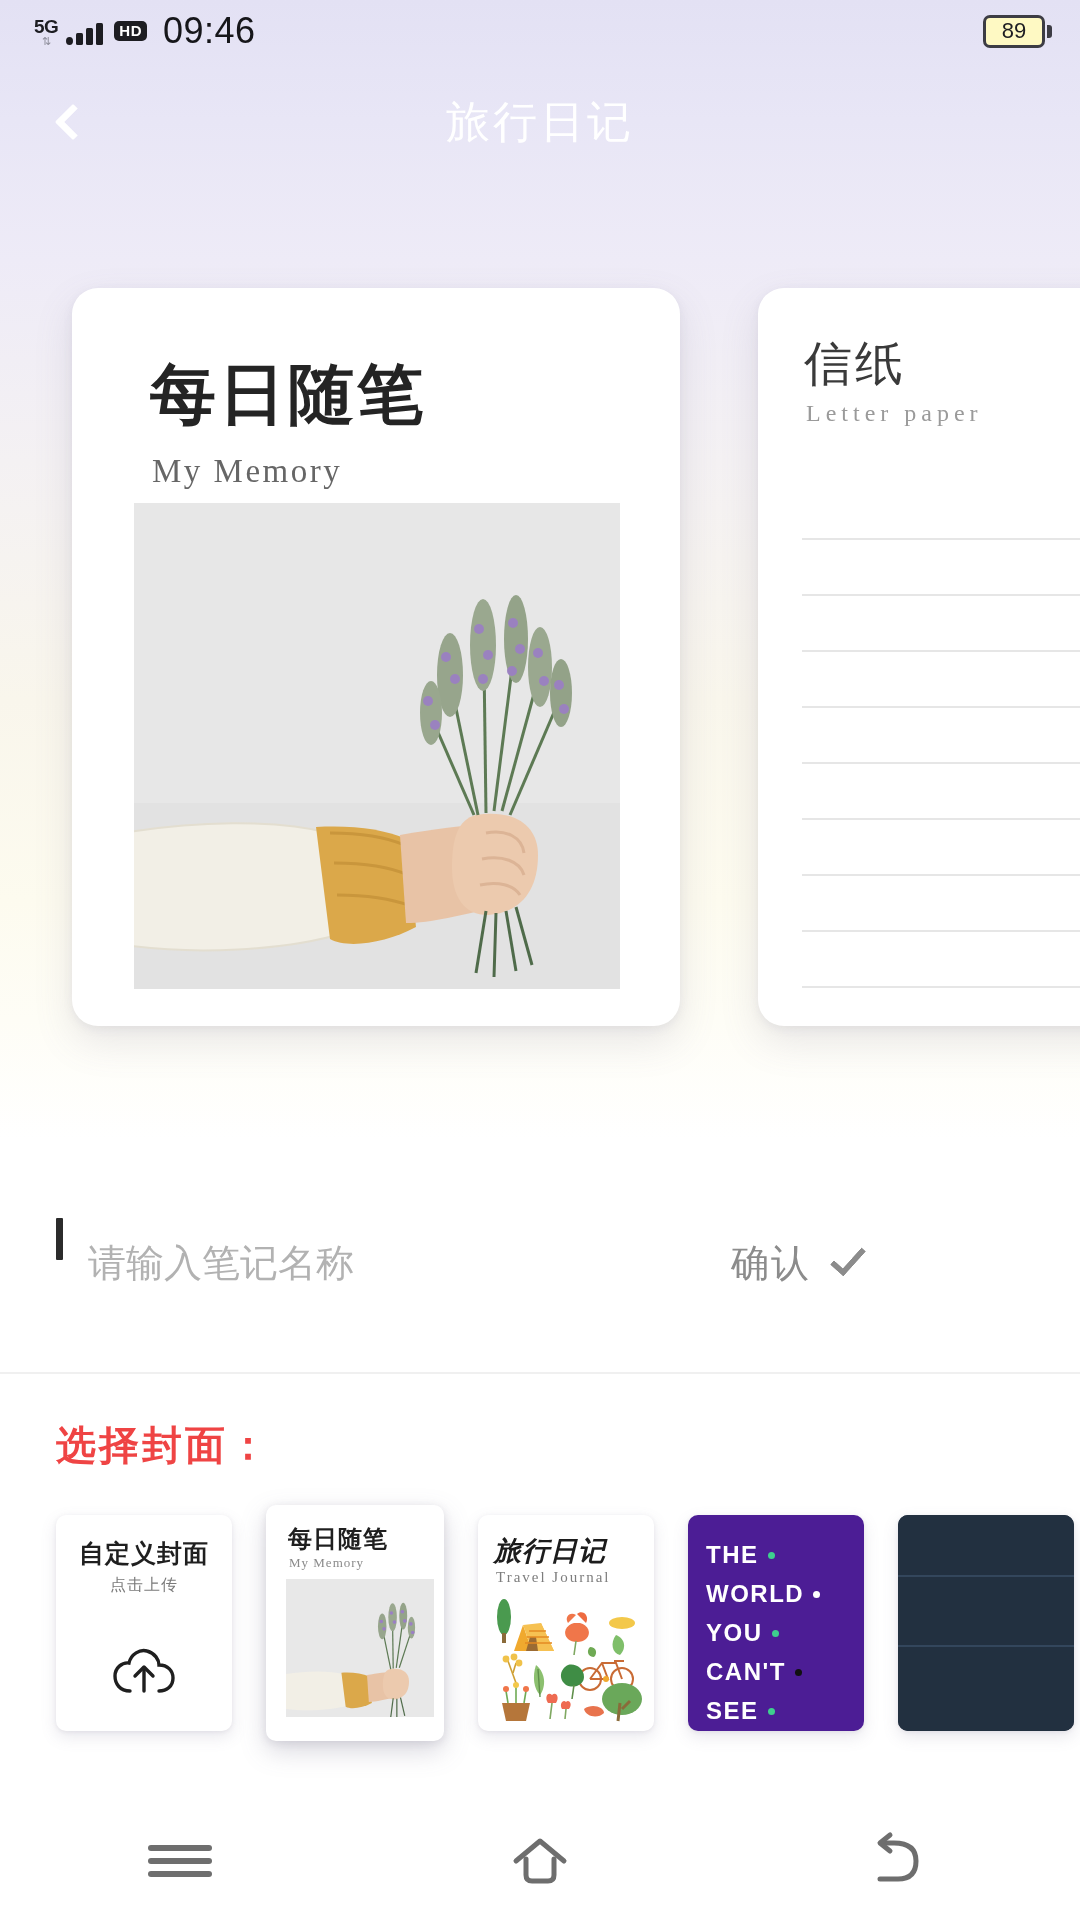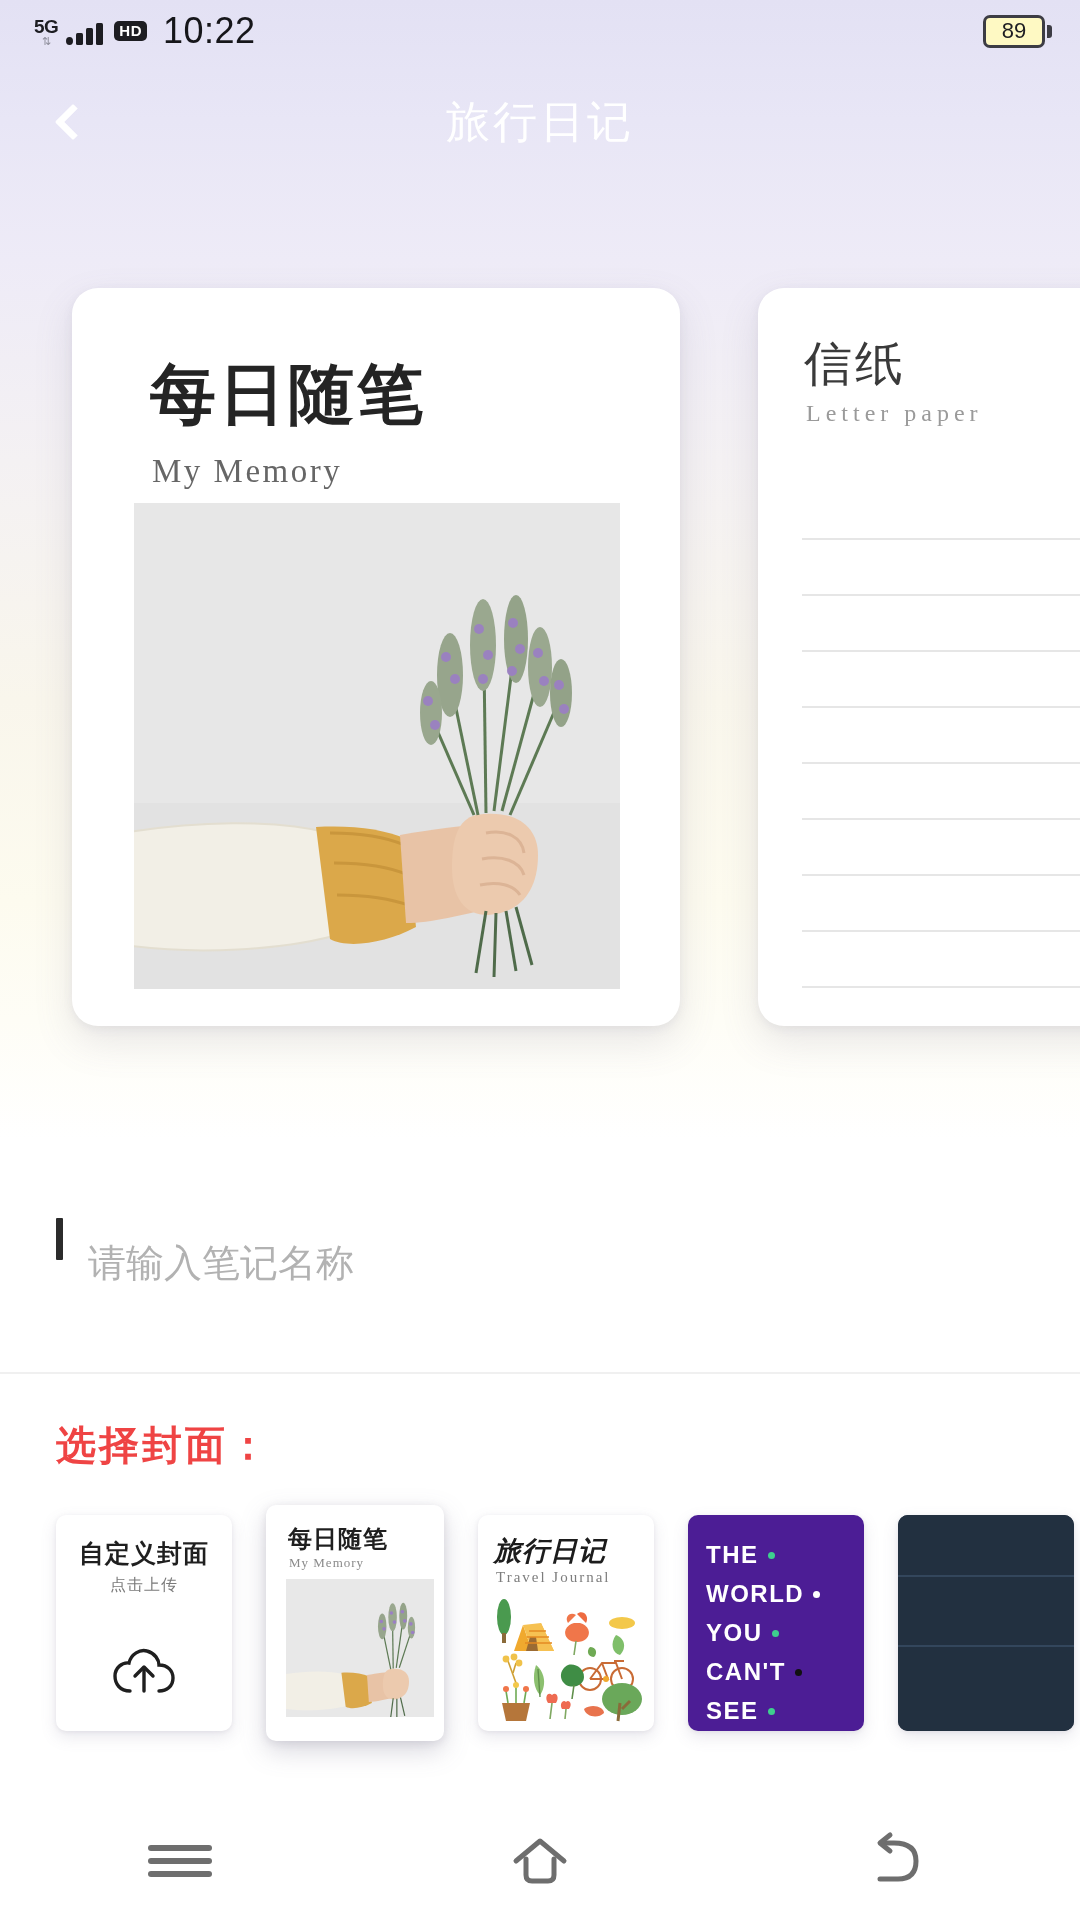--- a/index.html
+++ b/index.html
@@ -226,21 +226,21 @@
         <span class="arrows">⇅</span>
       </div>
       <div class="bars">
         <i></i>
           <i></i>
           <i></i>
           <i></i>
       </div>
     </div>
     <span class="hd-badge">HD</span>
-    <span class="clock">10:22</span>
+    <span class="clock">09:46</span>
   </div>
   <div class="battery">
     <div class="batt-body">
       <span class="batt-num">89</span>
     </div>
     <div class="batt-cap"></div>
   </div>
 </div>
 
 <div class="appbar">
@@ -335,20 +335,24 @@
         <div></div>
     </div>
   </div>
 </div>
 
 <div class="sheet">
 
   <div class="name-row">
     <div class="caret"></div>
     <input class="name-input" type="text" placeholder="请输入笔记名称" style="">
+    <div class="confirm-btn">
+      <span class="confirm-label">确认</span>
+      <span class="check"></span>
+    </div>
   </div>
 
   <div class="divider"></div>
 
   <div class="section-title">选择封面：</div>
 
   <div class="thumbs">
 
     <div class="thumb">
       <div class="th-title">自定义封面</div>

